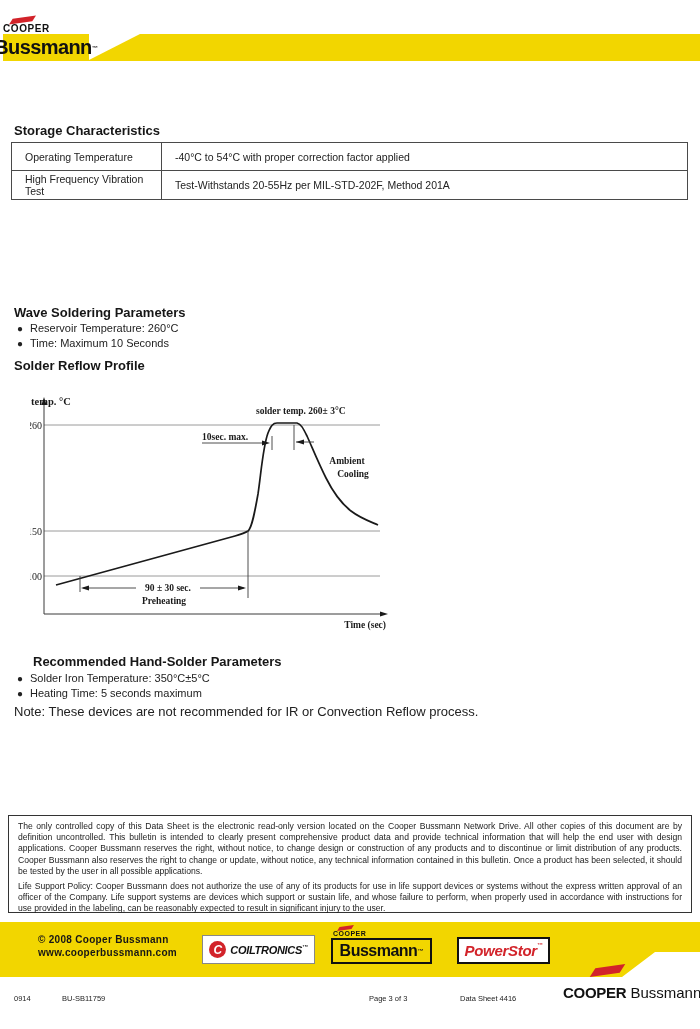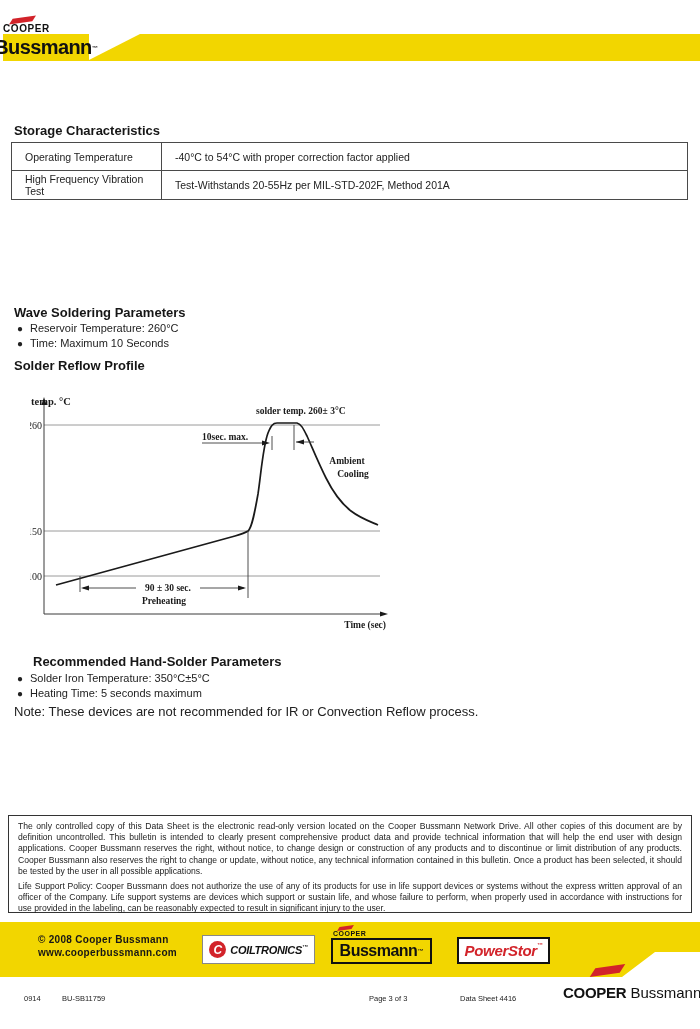--- a/index.html
+++ b/index.html
@@ -194,21 +194,21 @@
   <div class="f-buss-box">
     <span class="f-buss-word">Bussmann</span>
       <span class="tm">™</span>
   </div>
 </div>
 
 <div class="abs logo-box powerstor-box">
   <span class="powerstor-word"><span>PowerStor</span><span class="tm" style="color:#d2232a">™</span></span>
 </div>
 
-<div class="abs meta" style="left:24px;">0914</div>
+<div class="abs meta" style="left:14px;">0914</div>
 <div class="abs meta" style="left:34px;padding-left:28px;">BU-SB11759</div>
 <div class="abs meta" style="left:369px;">Page 3 of 3</div>
 <div class="abs meta" style="left:460px;">Data Sheet 4416</div>
 
 <div class="abs brand-flag"></div>
 <div class="abs brand-line">
   <span class="brand-cooper">COOPER</span><span class="brand-buss"> Bussmann</span>
 </div>
 
 </body></html>

